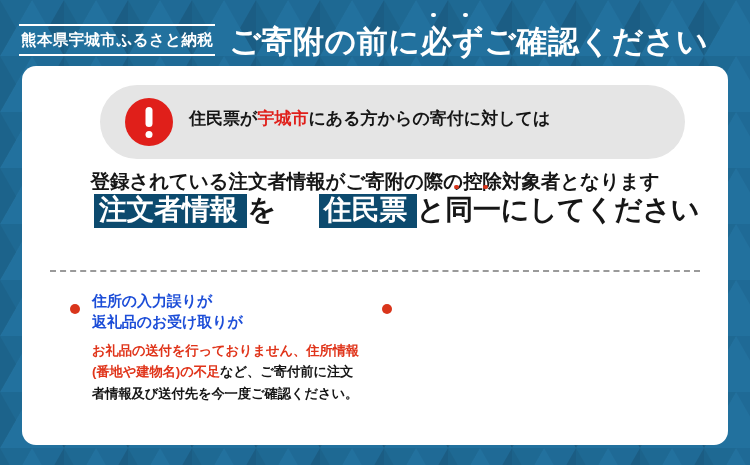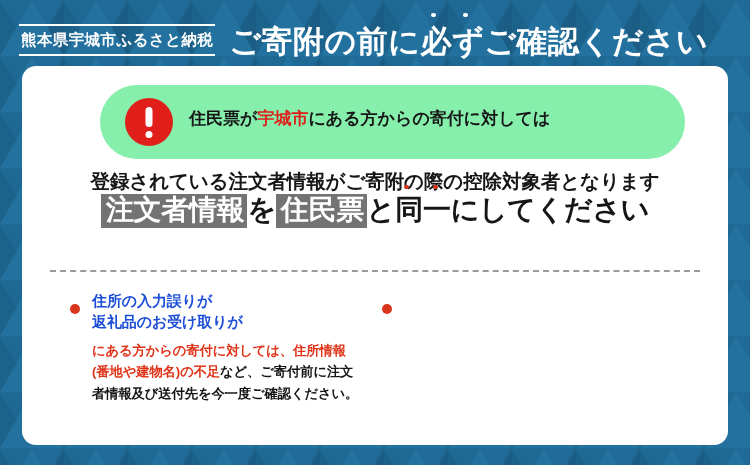--- a/index.html
+++ b/index.html
@@ -109,21 +109,21 @@
     border-radius: 14px;
   }
 
   
   #alert-pill {
     position: absolute;
     left: 78px;
     top: 19px;
     width: 585px;
     height: 74px;
-    background: #86efac;
+    background: #e5e5e5;
     border-radius: 37px;
     display: flex;
     align-items: center;
   }
 
   #alert-icon {
     width: 48px;
     height: 48px;
     border-radius: 50%;
     background: #e01f1a;
@@ -199,25 +199,26 @@
   #statement-line2 {
     font-size: 28px;
     font-weight: bold;
     color: #161616;
     line-height: 1;
     letter-spacing: -0.3px;
     white-space: nowrap;
   }
 
   .hl-box {
-    background: #737373;
+    background: #0c4a6e;
     color: #ffffff;
-    padding: 2px 3px 4px 5px;
+    padding: 2px 10px 4px 5px;
     display: inline-block;
     line-height: 1;
+    margin-left: 43px;
   }
 
   .stmt-emph {
     position: relative;
     display: inline-block;
   }
   .stmt-emph::before,
   .stmt-emph::after {
     content: "";
     position: absolute;
@@ -339,21 +340,21 @@
     <div id="columns">
 
       <div class="column" id="column-left">
         <div class="bullet-dot"></div>
         <div class="col-body">
           <div class="col-heading">
             <div>住所の入力誤りが</div>
             <div>返礼品のお受け取りが</div>
           </div>
           <div class="col-detail">
-            <span class="red">にある方からの寄付に対しては、住所情報(番地や建物名)の不足</span><span>など、ご寄付前に注文者情報及び送付先を今一度ご確認ください。</span>
+            <span class="red">お礼品の送付を行っておりません、住所情報(番地や建物名)の不足</span><span>など、ご寄付前に注文者情報及び送付先を今一度ご確認ください。</span>
           </div>
         </div>
       </div>
 
       <div class="column" id="column-right">
         <div class="bullet-dot"></div>
       </div>
 
     </div>
   </div>

